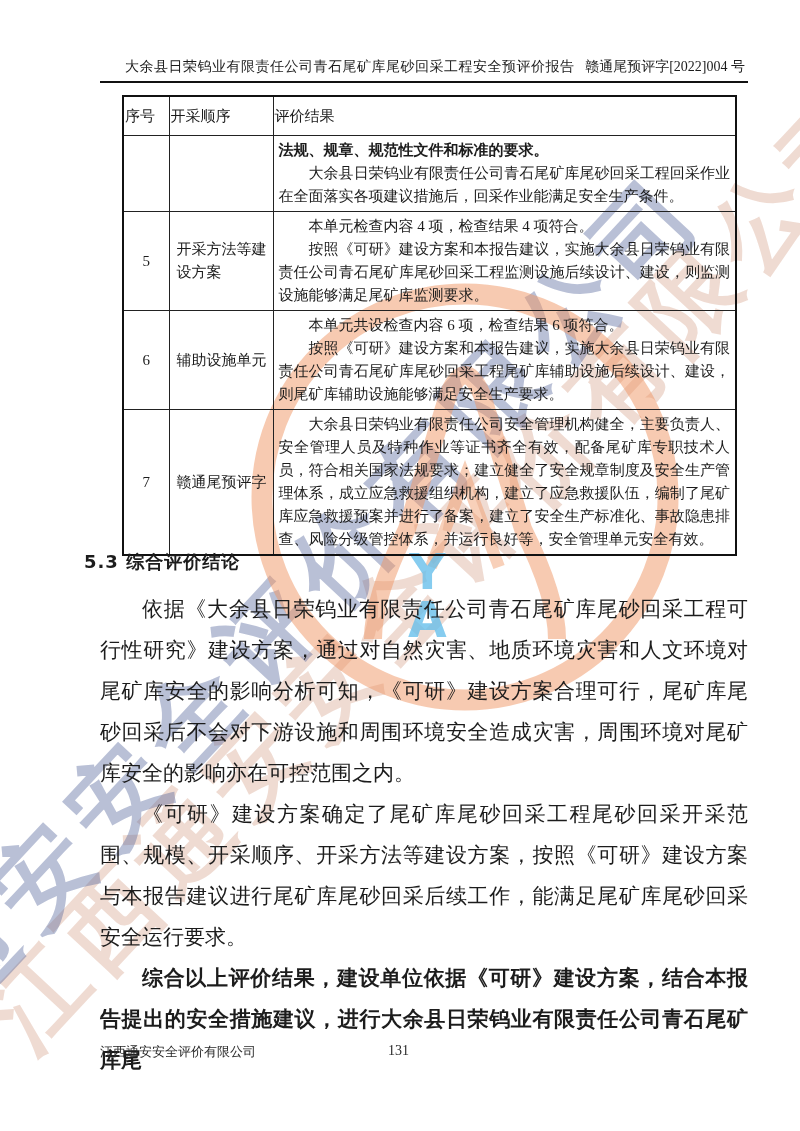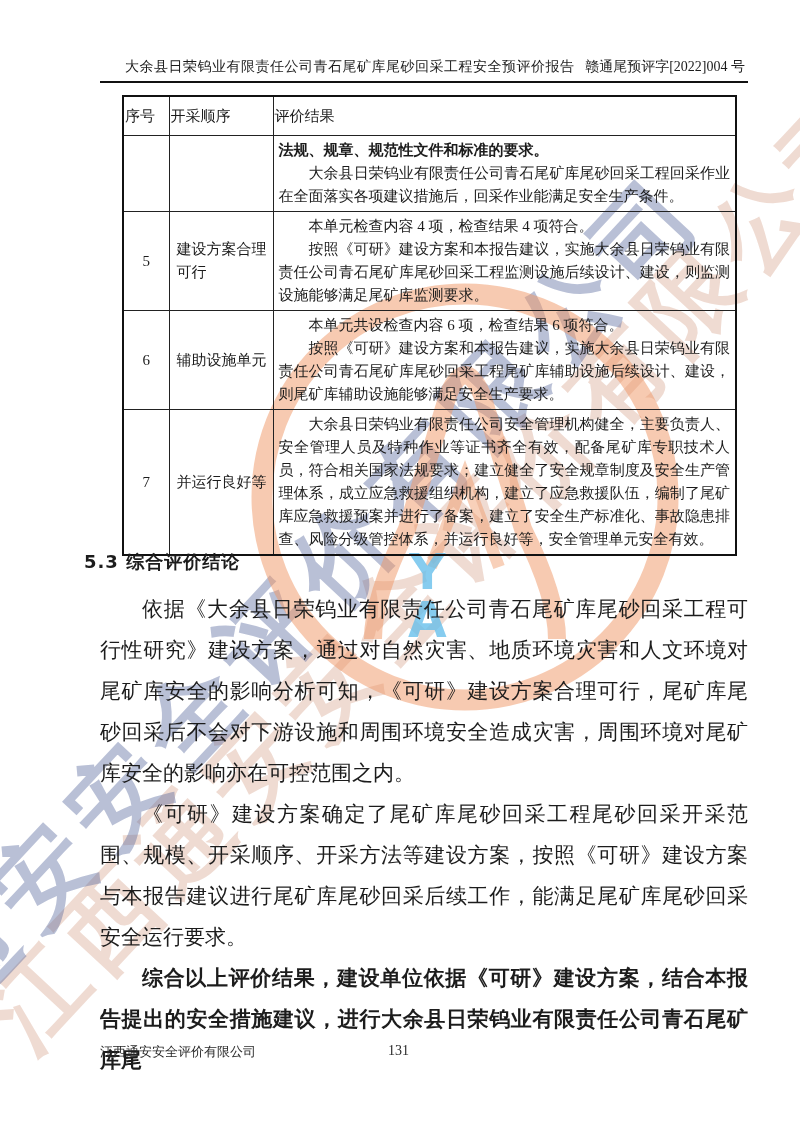--- a/index.html
+++ b/index.html
@@ -114,37 +114,37 @@
           <tr class="row-0">
             <td class="cell-no"></td>
             <td class="cell-name"></td>
             <td class="cell-result">
               <p>法规、规章、规范性文件和标准的要求。</p>
               <p>大余县日荣钨业有限责任公司青石尾矿库尾砂回采工程回采作业在全面落实各项建议措施后，回采作业能满足安全生产条件。</p>
             </td>
           </tr>
           <tr class="row-1">
             <td class="cell-no">5</td>
-            <td class="cell-name">建设方案合理可行</td>
+            <td class="cell-name">开采方法等建设方案</td>
             <td class="cell-result">
               <p>本单元检查内容 4 项，检查结果 4 项符合。</p>
               <p>按照《可研》建设方案和本报告建议，实施大余县日荣钨业有限责任公司青石尾矿库尾砂回采工程监测设施后续设计、建设，则监测设施能够满足尾矿库监测要求。</p>
             </td>
           </tr>
           <tr class="row-2">
             <td class="cell-no">6</td>
             <td class="cell-name">辅助设施单元</td>
             <td class="cell-result">
               <p>本单元共设检查内容 6 项，检查结果 6 项符合。</p>
               <p>按照《可研》建设方案和本报告建议，实施大余县日荣钨业有限责任公司青石尾矿库尾砂回采工程尾矿库辅助设施后续设计、建设，则尾矿库辅助设施能够满足安全生产要求。</p>
             </td>
           </tr>
           <tr class="row-3">
             <td class="cell-no">7</td>
-            <td class="cell-name">并运行良好等</td>
+            <td class="cell-name">赣通尾预评字</td>
             <td class="cell-result">
               <p>大余县日荣钨业有限责任公司安全管理机构健全，主要负责人、安全管理人员及特种作业等证书齐全有效，配备尾矿库专职技术人员，符合相关国家法规要求；建立健全了安全规章制度及安全生产管理体系，成立应急救援组织机构，建立了应急救援队伍，编制了尾矿库应急救援预案并进行了备案，建立了安全生产标准化、事故隐患排查、风险分级管控体系，并运行良好等，安全管理单元安全有效。</p>
             </td>
           </tr>
         </tbody>
     </table>
 
     <div class="sec-heading">5.3 综合评价结论</div>
 
     <div class="body-flow" id="body-flow">

